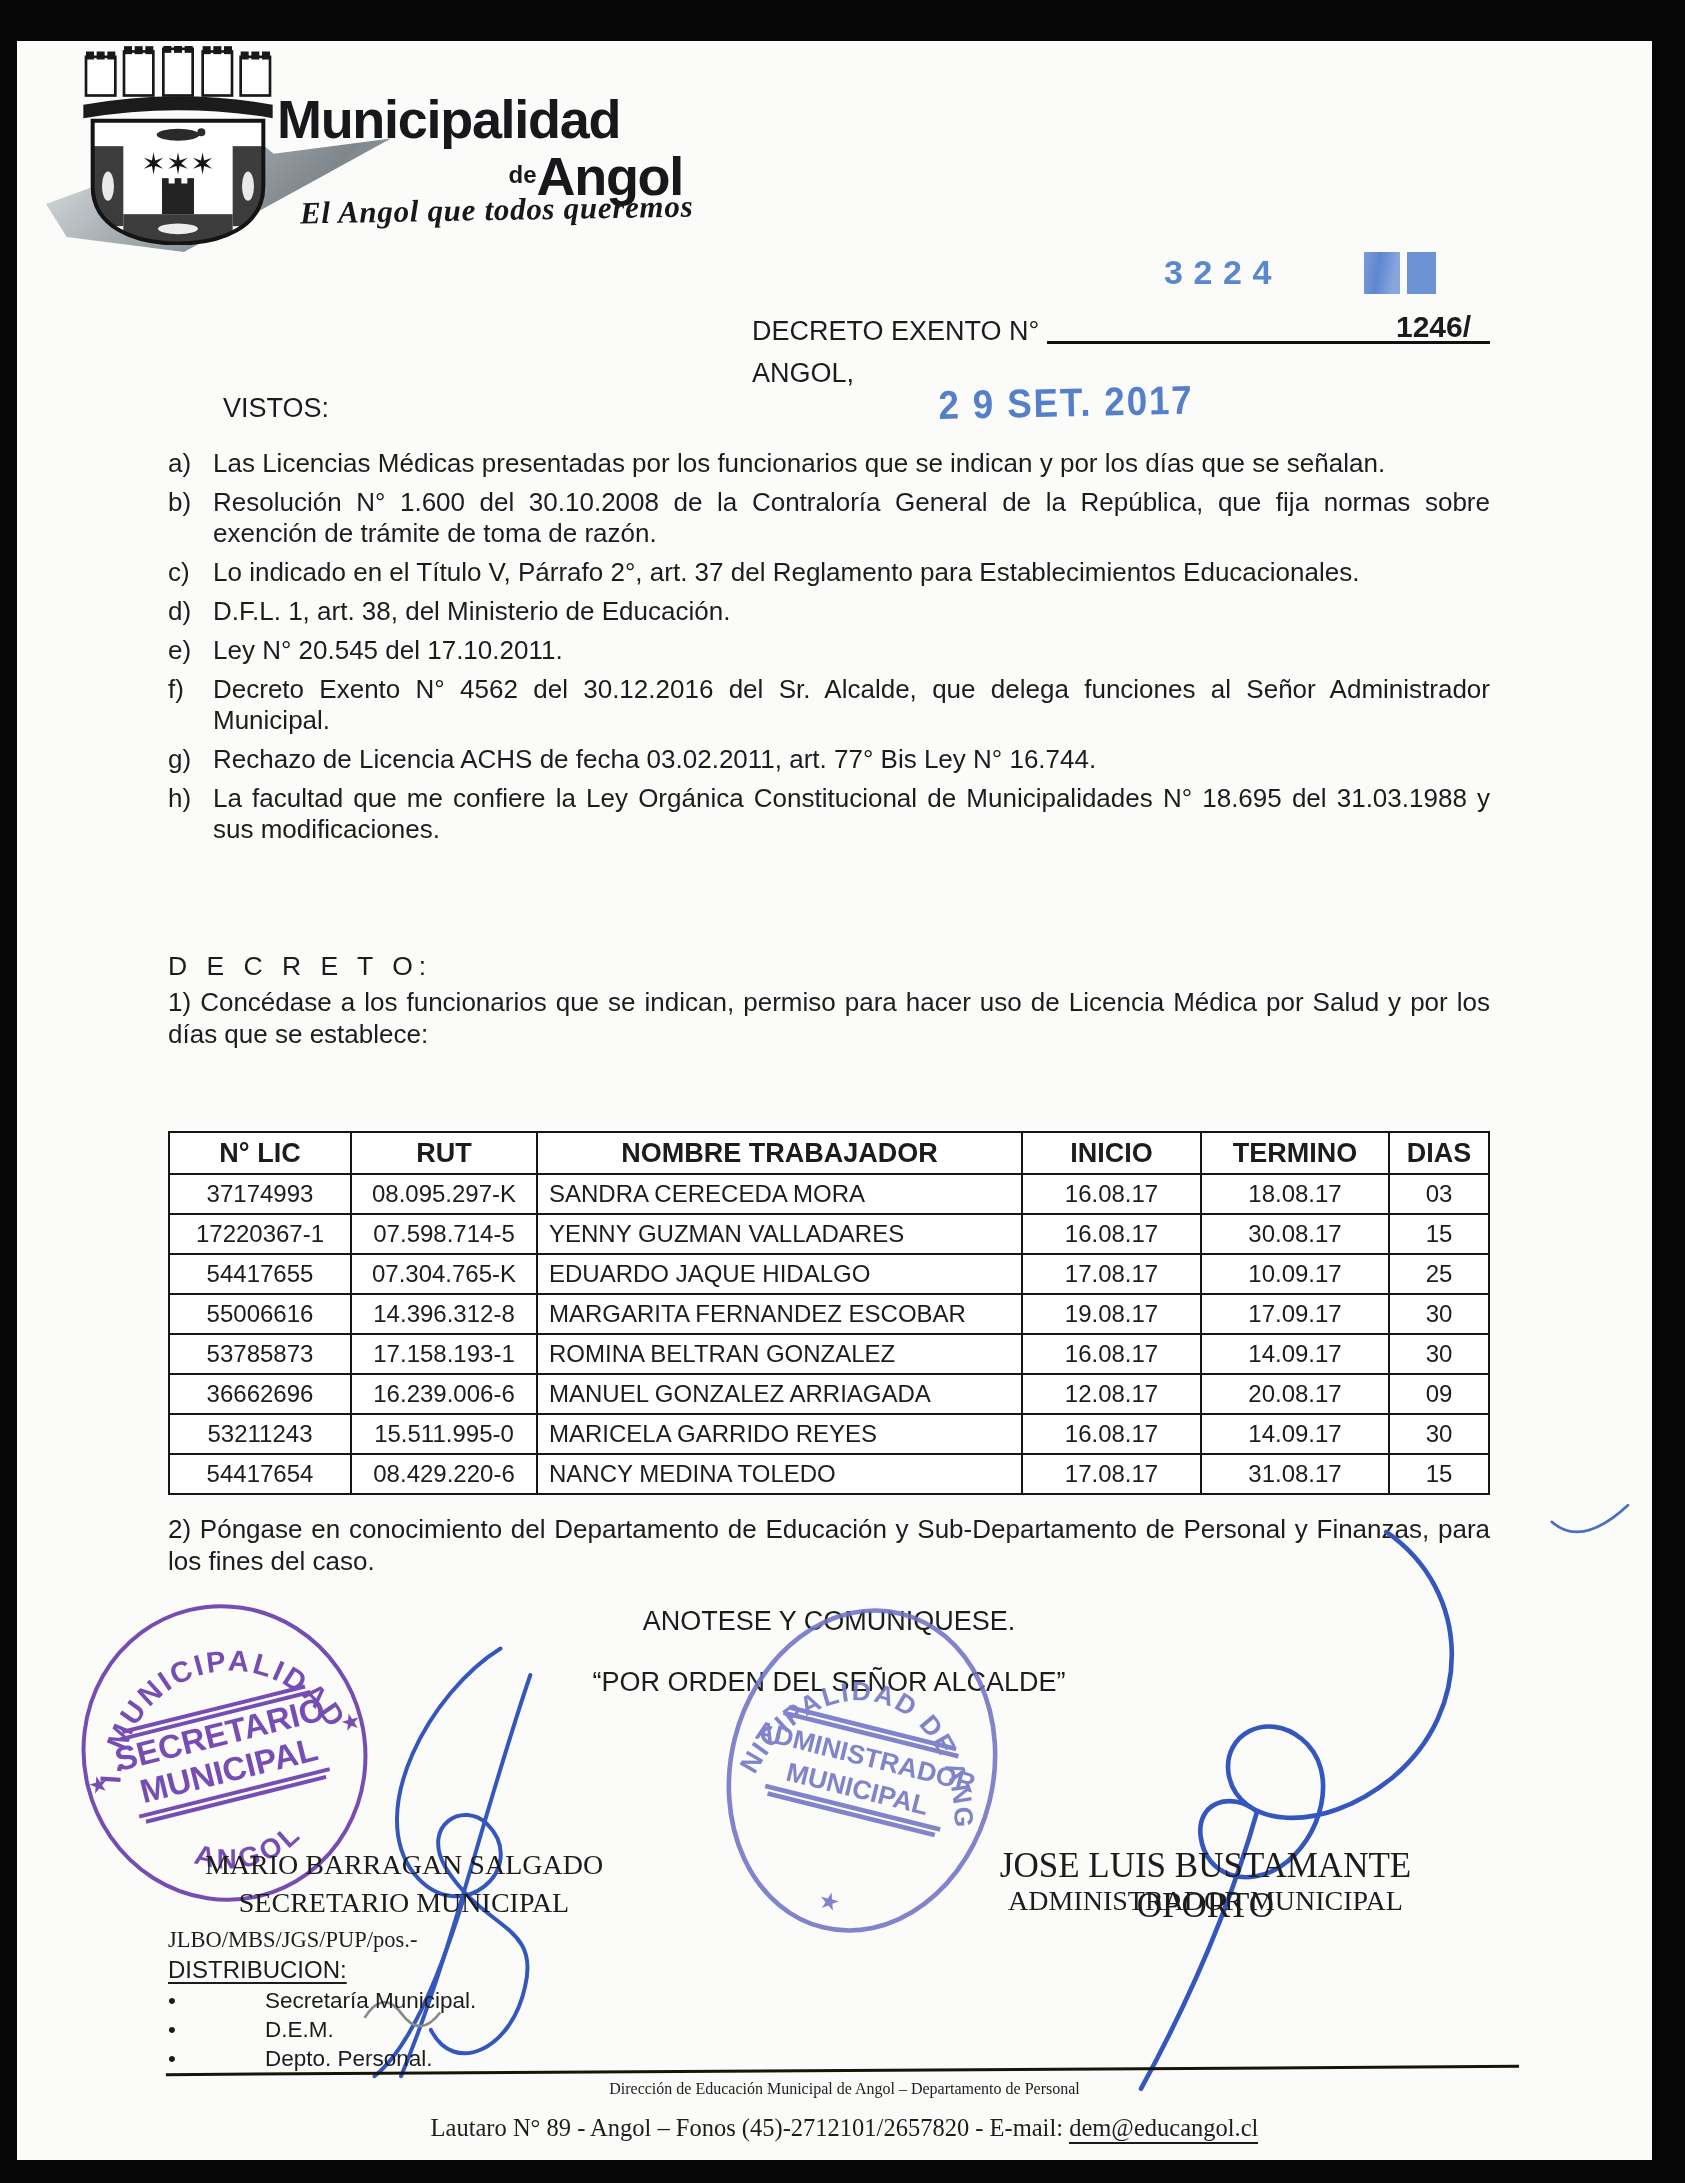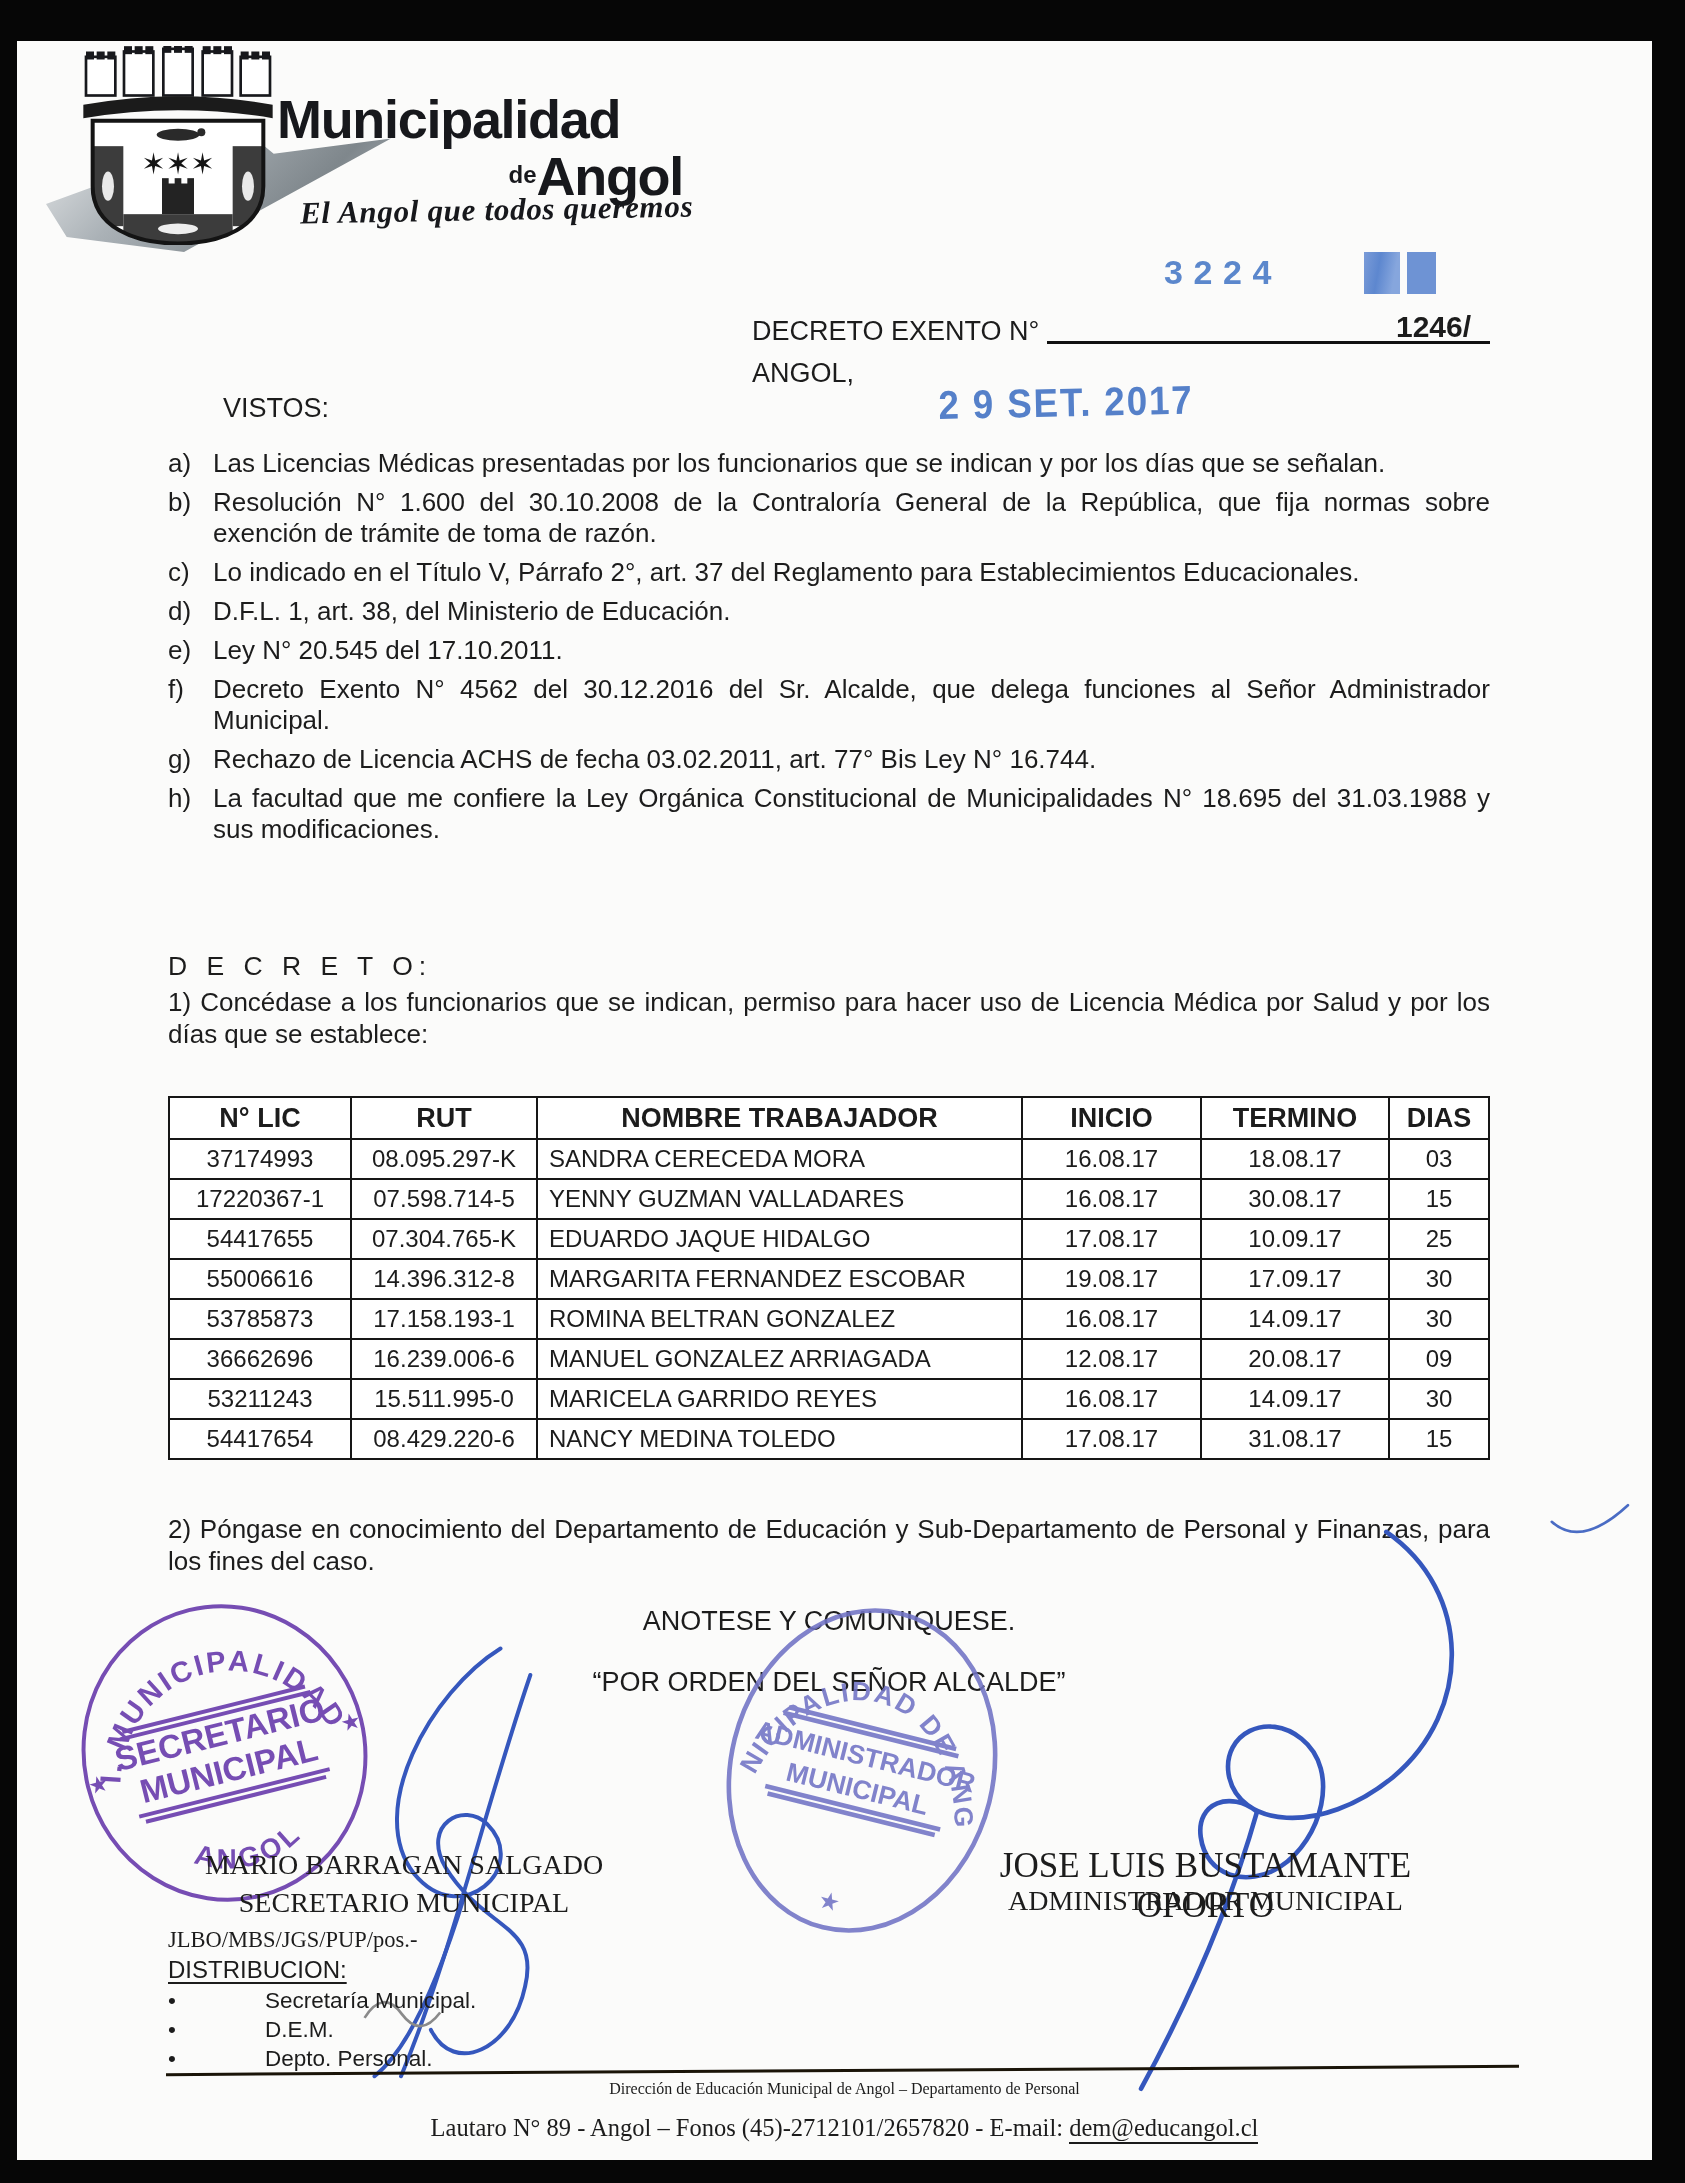--- a/index.html
+++ b/index.html
@@ -38,21 +38,21 @@
   .vistos{left:168px;top:448px;width:1322px;}
   .vitem{display:flex;margin-bottom:8px;}
   .vletter{width:45px;flex:0 0 45px;font-size:26px;line-height:31px;}
   .vtext{flex:1;font-size:26px;line-height:31px;text-align:justify;}
 
   .decreto-label{left:168px;top:951px;font-size:26.5px;letter-spacing:6px;}
   .para{left:168px;top:986px;width:1322px;font-size:26px;line-height:32px;text-align:justify;}
   .para2{left:168px;top:1513px;width:1322px;font-size:26px;line-height:32px;text-align:justify;}
 
   
-  table.lic{left:168px;top:1096px;width:1320px;border-collapse:collapse;table-layout:fixed;
+  table.lic{left:168px;top:1131px;width:1320px;border-collapse:collapse;table-layout:fixed;
             position:absolute;background:#fff;}
   table.lic th,table.lic td{border:2px solid #161616;overflow:hidden;white-space:nowrap;}
   table.lic th{font-size:27px;font-weight:bold;height:38px;text-align:center;}
   table.lic td{font-size:24px;height:36px;text-align:center;}
   table.lic td.c2{text-align:left;padding-left:11px;}
   col.w0{width:182px;} col.w1{width:186px;} col.w2{width:485px;}
   col.w3{width:179px;} col.w4{width:188px;} col.w5{width:100px;}
 
   .anotese{left:168px;top:1606px;width:1322px;text-align:center;font-size:27px;}
   .pororden{left:168px;top:1667px;width:1322px;text-align:center;font-size:27px;}

